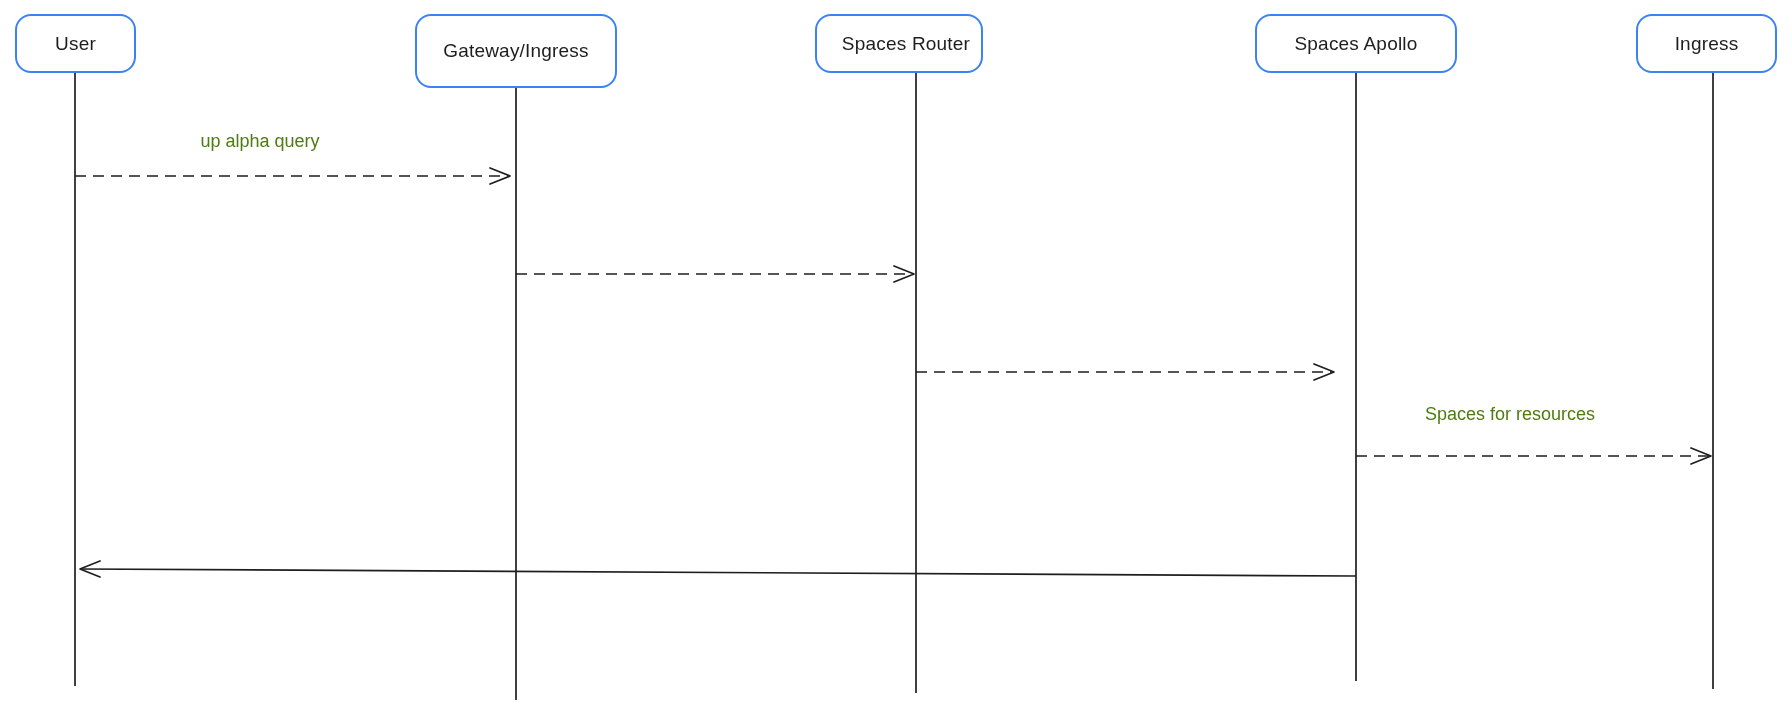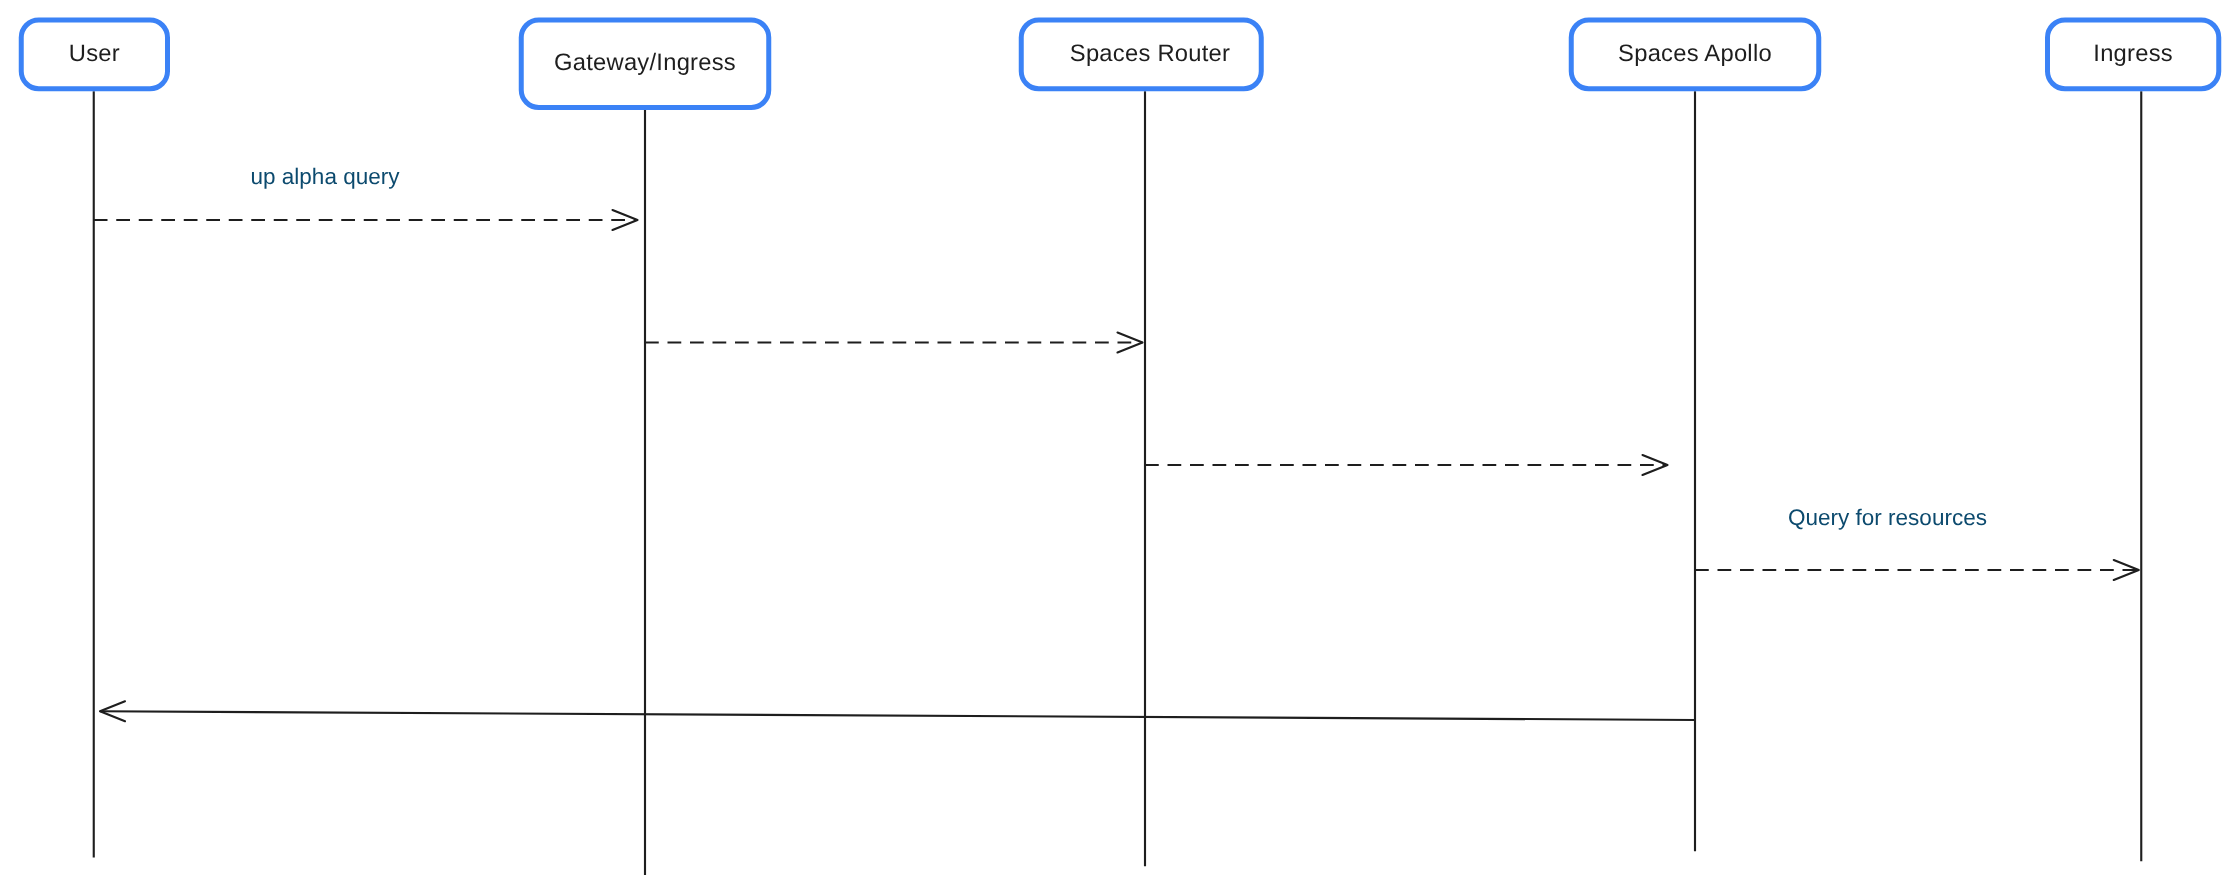--- a/index.html
+++ b/index.html
@@ -18,39 +18,39 @@
   .lines-layer {
     position: absolute;
     left: 0;
     top: 0;
     width: 1792px;
     height: 713px;
   }
   .actor-box {
     position: absolute;
     box-sizing: border-box;
-    border: 4px solid #3b82f6;
+    border: 2px solid #3b82f6;
     border-radius: 16px;
     background: #ffffff;
     display: flex;
     align-items: center;
     justify-content: center;
     z-index: 2;
   }
   .actor-label {
     font-size: 19px;
     color: #1e1e1e;
     white-space: nowrap;
     letter-spacing: 0.2px;
   }
   .msg-label {
     position: absolute;
     transform: translateX(-50%);
     font-size: 18px;
-    color: #0c4a6e;
+    color: #4d7c0f;
     white-space: nowrap;
     z-index: 3;
   }
 </style>
 </head>
 <body>
 
 <div class="stage">
   <svg class="lines-layer" id="lines-layer" width="1792" height="713" viewBox="0 0 1792 713" xmlns="http://www.w3.org/2000/svg">
       <line x1="75" y1="73" x2="75" y2="686" stroke="#1e1e1e" stroke-width="1.7"></line>
@@ -79,27 +79,27 @@
         <polyline points="100,561 80,569 100,577" fill="none" stroke="#1e1e1e" stroke-width="1.7" stroke-linecap="round" stroke-linejoin="round"></polyline>
       </g>
     </svg>
   <div id="actors-layer">
       <div class="actor-box" style="left: 15px; top: 14px; width: 121px; height: 59px;">
         <span class="actor-label">User</span>
       </div>
       <div class="actor-box" style="left: 415px; top: 14px; width: 202px; height: 74px;">
         <span class="actor-label">Gateway/Ingress</span>
       </div>
-      <div class="actor-box" style="left: 815px; top: 14px; width: 196px; height: 59px; padding-left: 14px;">
+      <div class="actor-box" style="left: 815px; top: 14px; width: 168px; height: 59px; padding-left: 14px;">
         <span class="actor-label">Spaces Router</span>
       </div>
       <div class="actor-box" style="left: 1255px; top: 14px; width: 202px; height: 59px;">
         <span class="actor-label">Spaces Apollo</span>
       </div>
       <div class="actor-box" style="left: 1636px; top: 14px; width: 141px; height: 59px;">
         <span class="actor-label">Ingress</span>
       </div>
     </div>
   <div id="labels-layer">
       <div class="msg-label" style="left: 260px; top: 131px;">up alpha query</div>
-      <div class="msg-label" style="left: 1510px; top: 404px;">Query for resources</div>
+      <div class="msg-label" style="left: 1510px; top: 404px;">Spaces for resources</div>
     </div>
 </div>
 
 </body></html>

